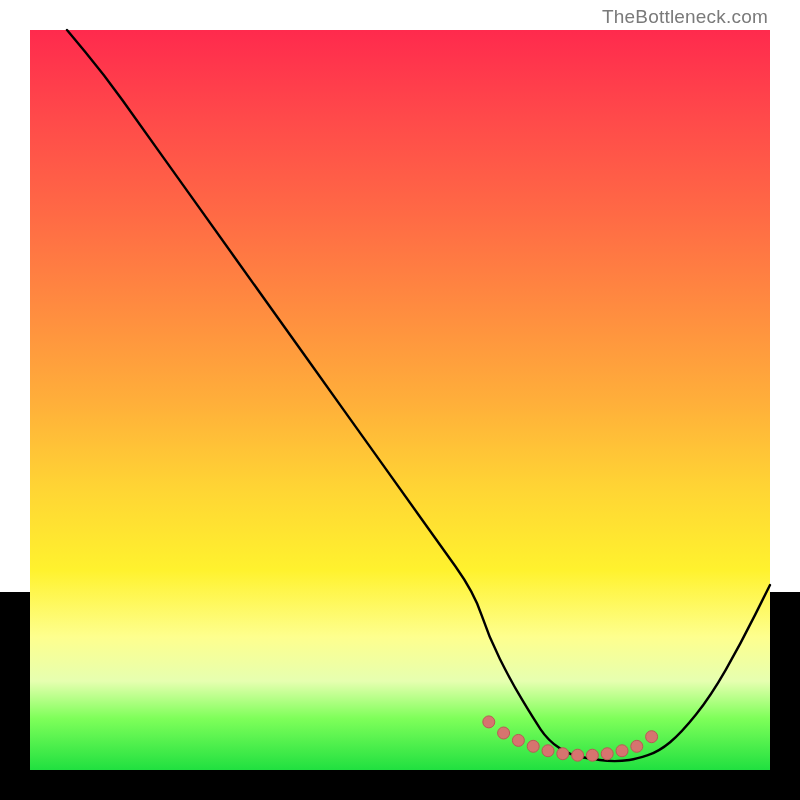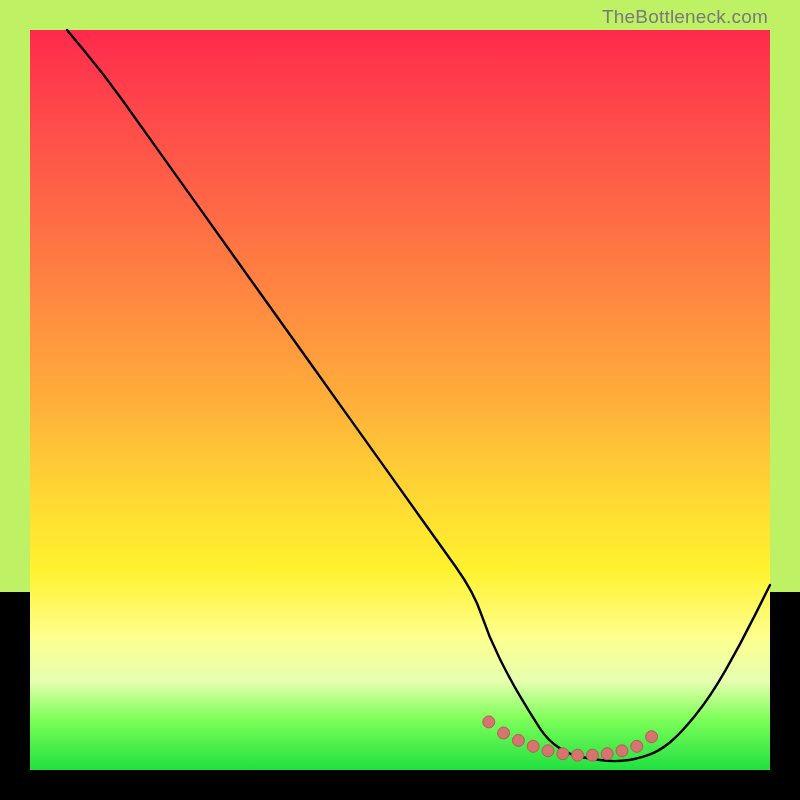--- a/index.html
+++ b/index.html
@@ -10,21 +10,21 @@
     background: #000;
     overflow: hidden;
     font-family: Arial, Helvetica, sans-serif;
   }
   .frame {
     position: absolute;
     top: 0;
     left: 0;
     width: 800px;
     height: 592px;
-    background: #bef264;
+    background: #ffffff;
   }
   .plot-area {
     position: absolute;
     top: 30px;
     left: 30px;
     width: 740px;
     height: 740px;
     
     background: linear-gradient(
       to bottom,

